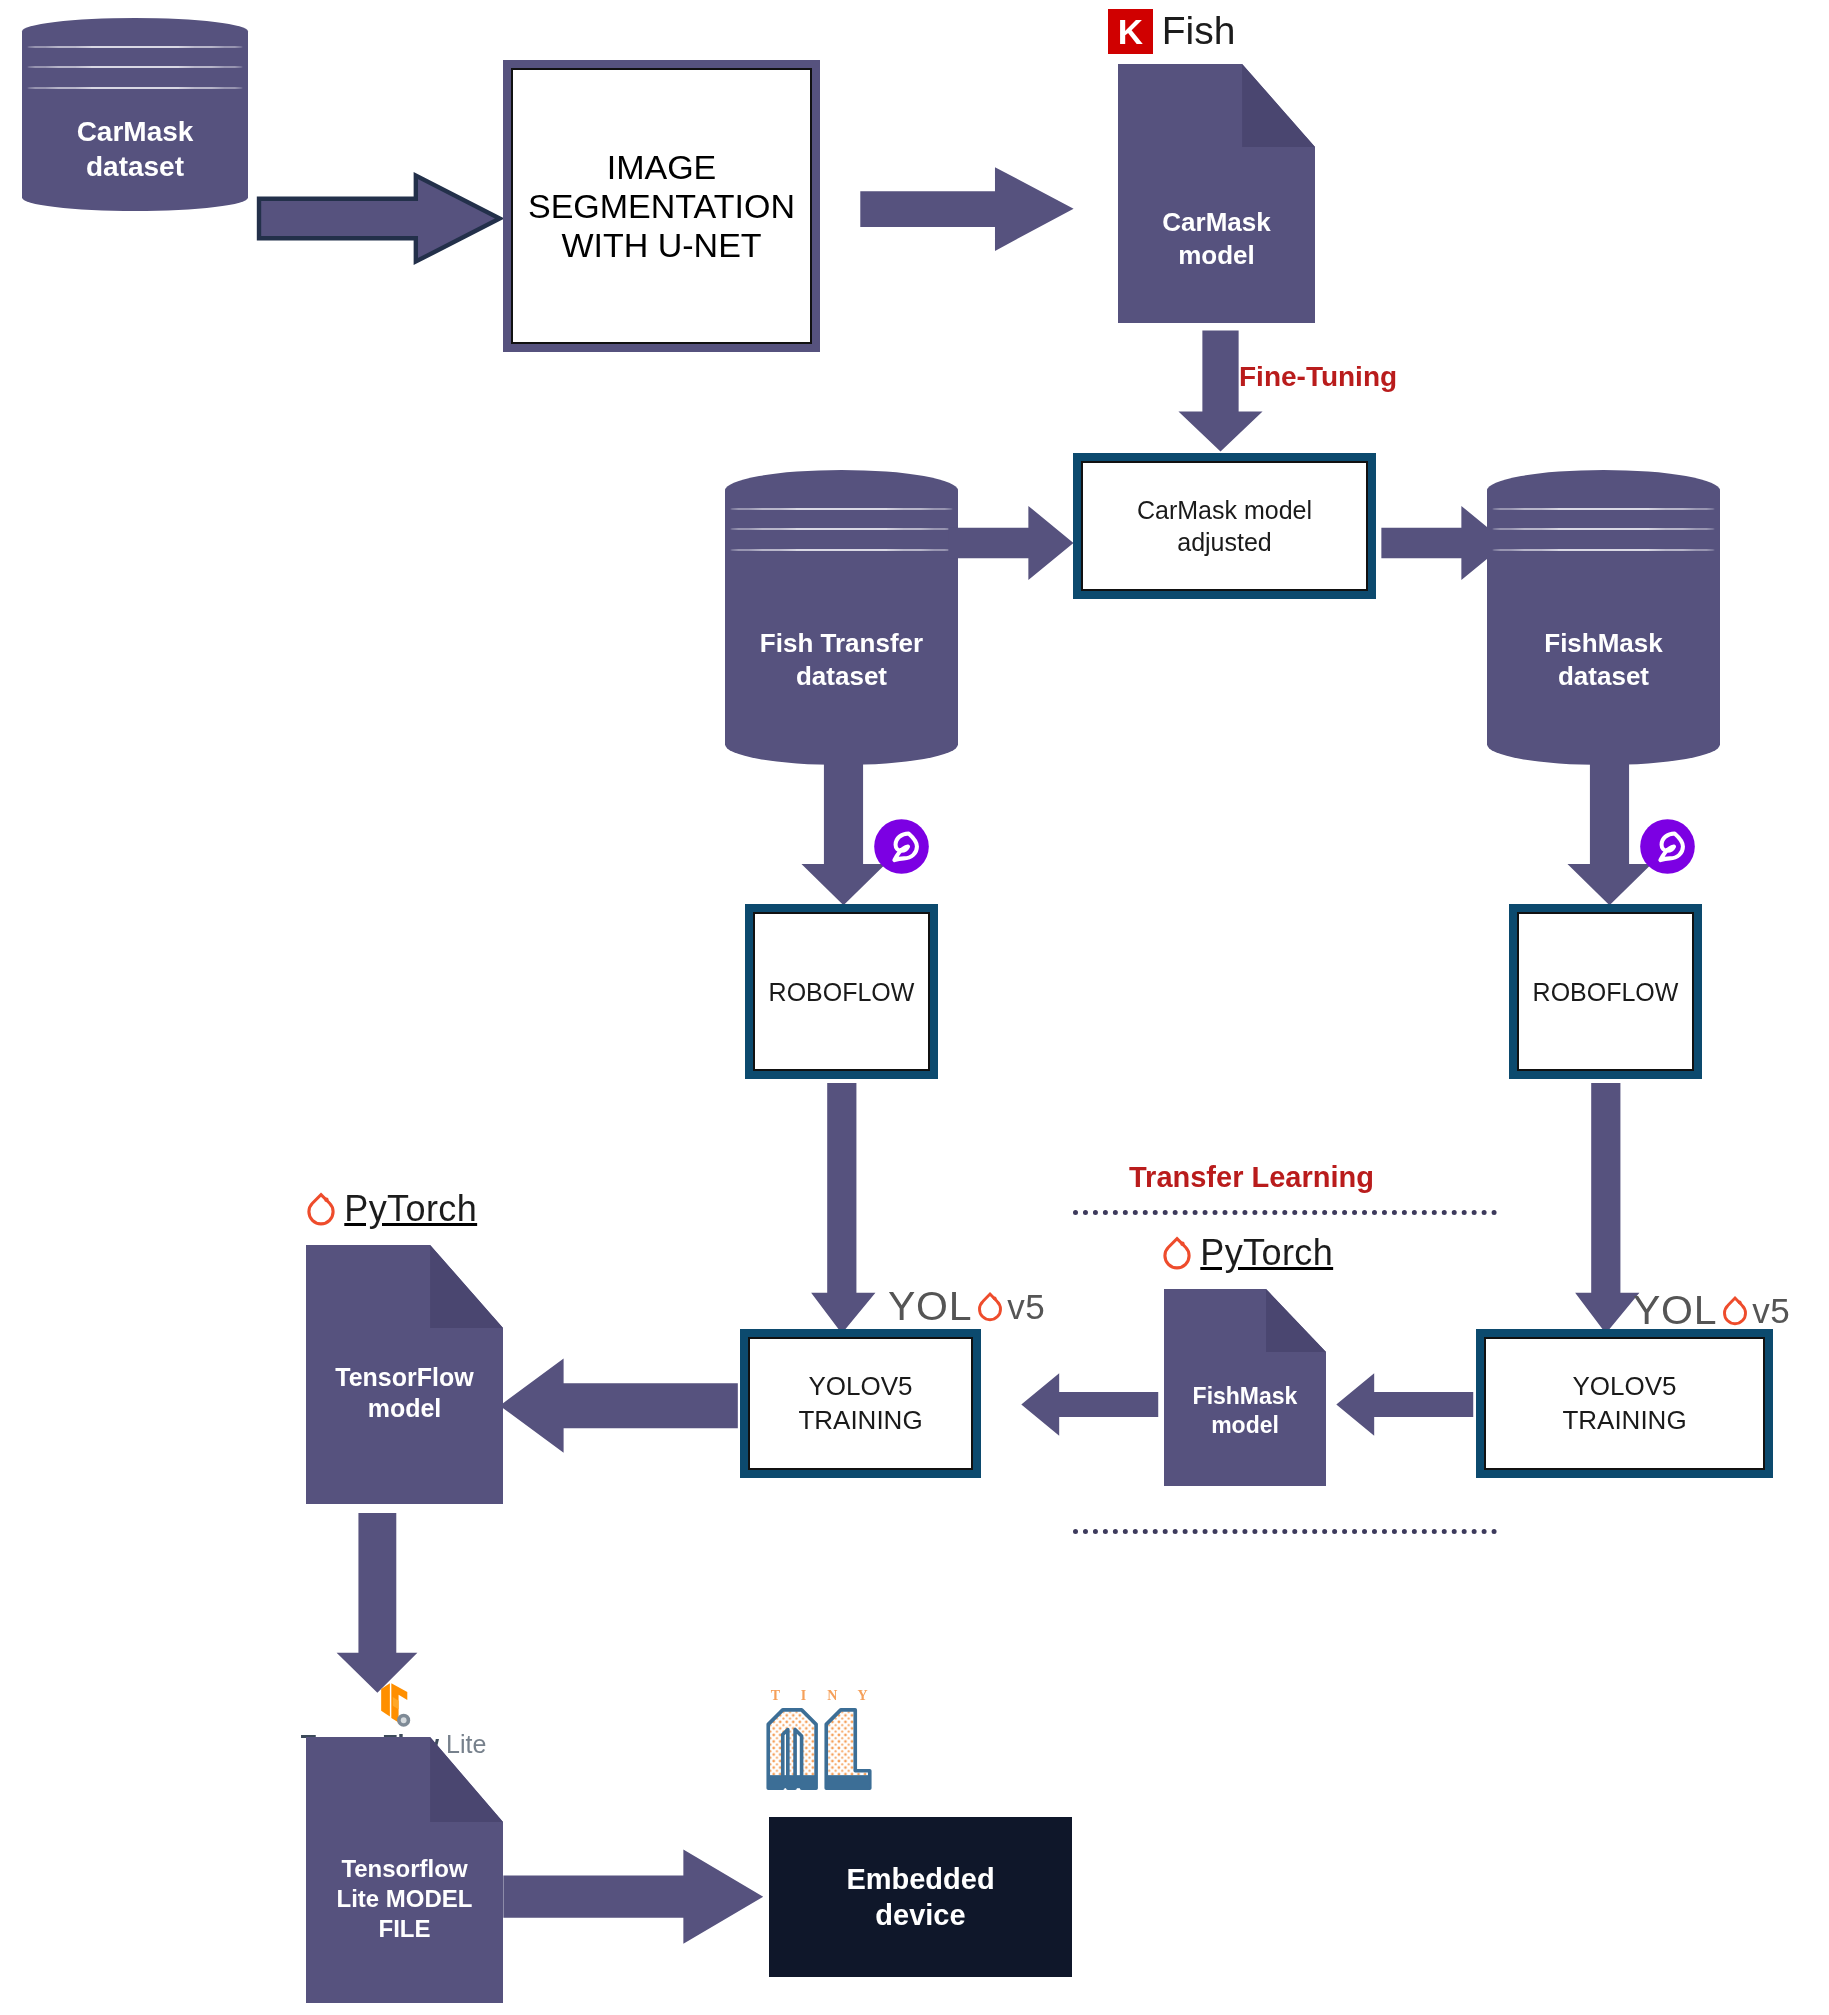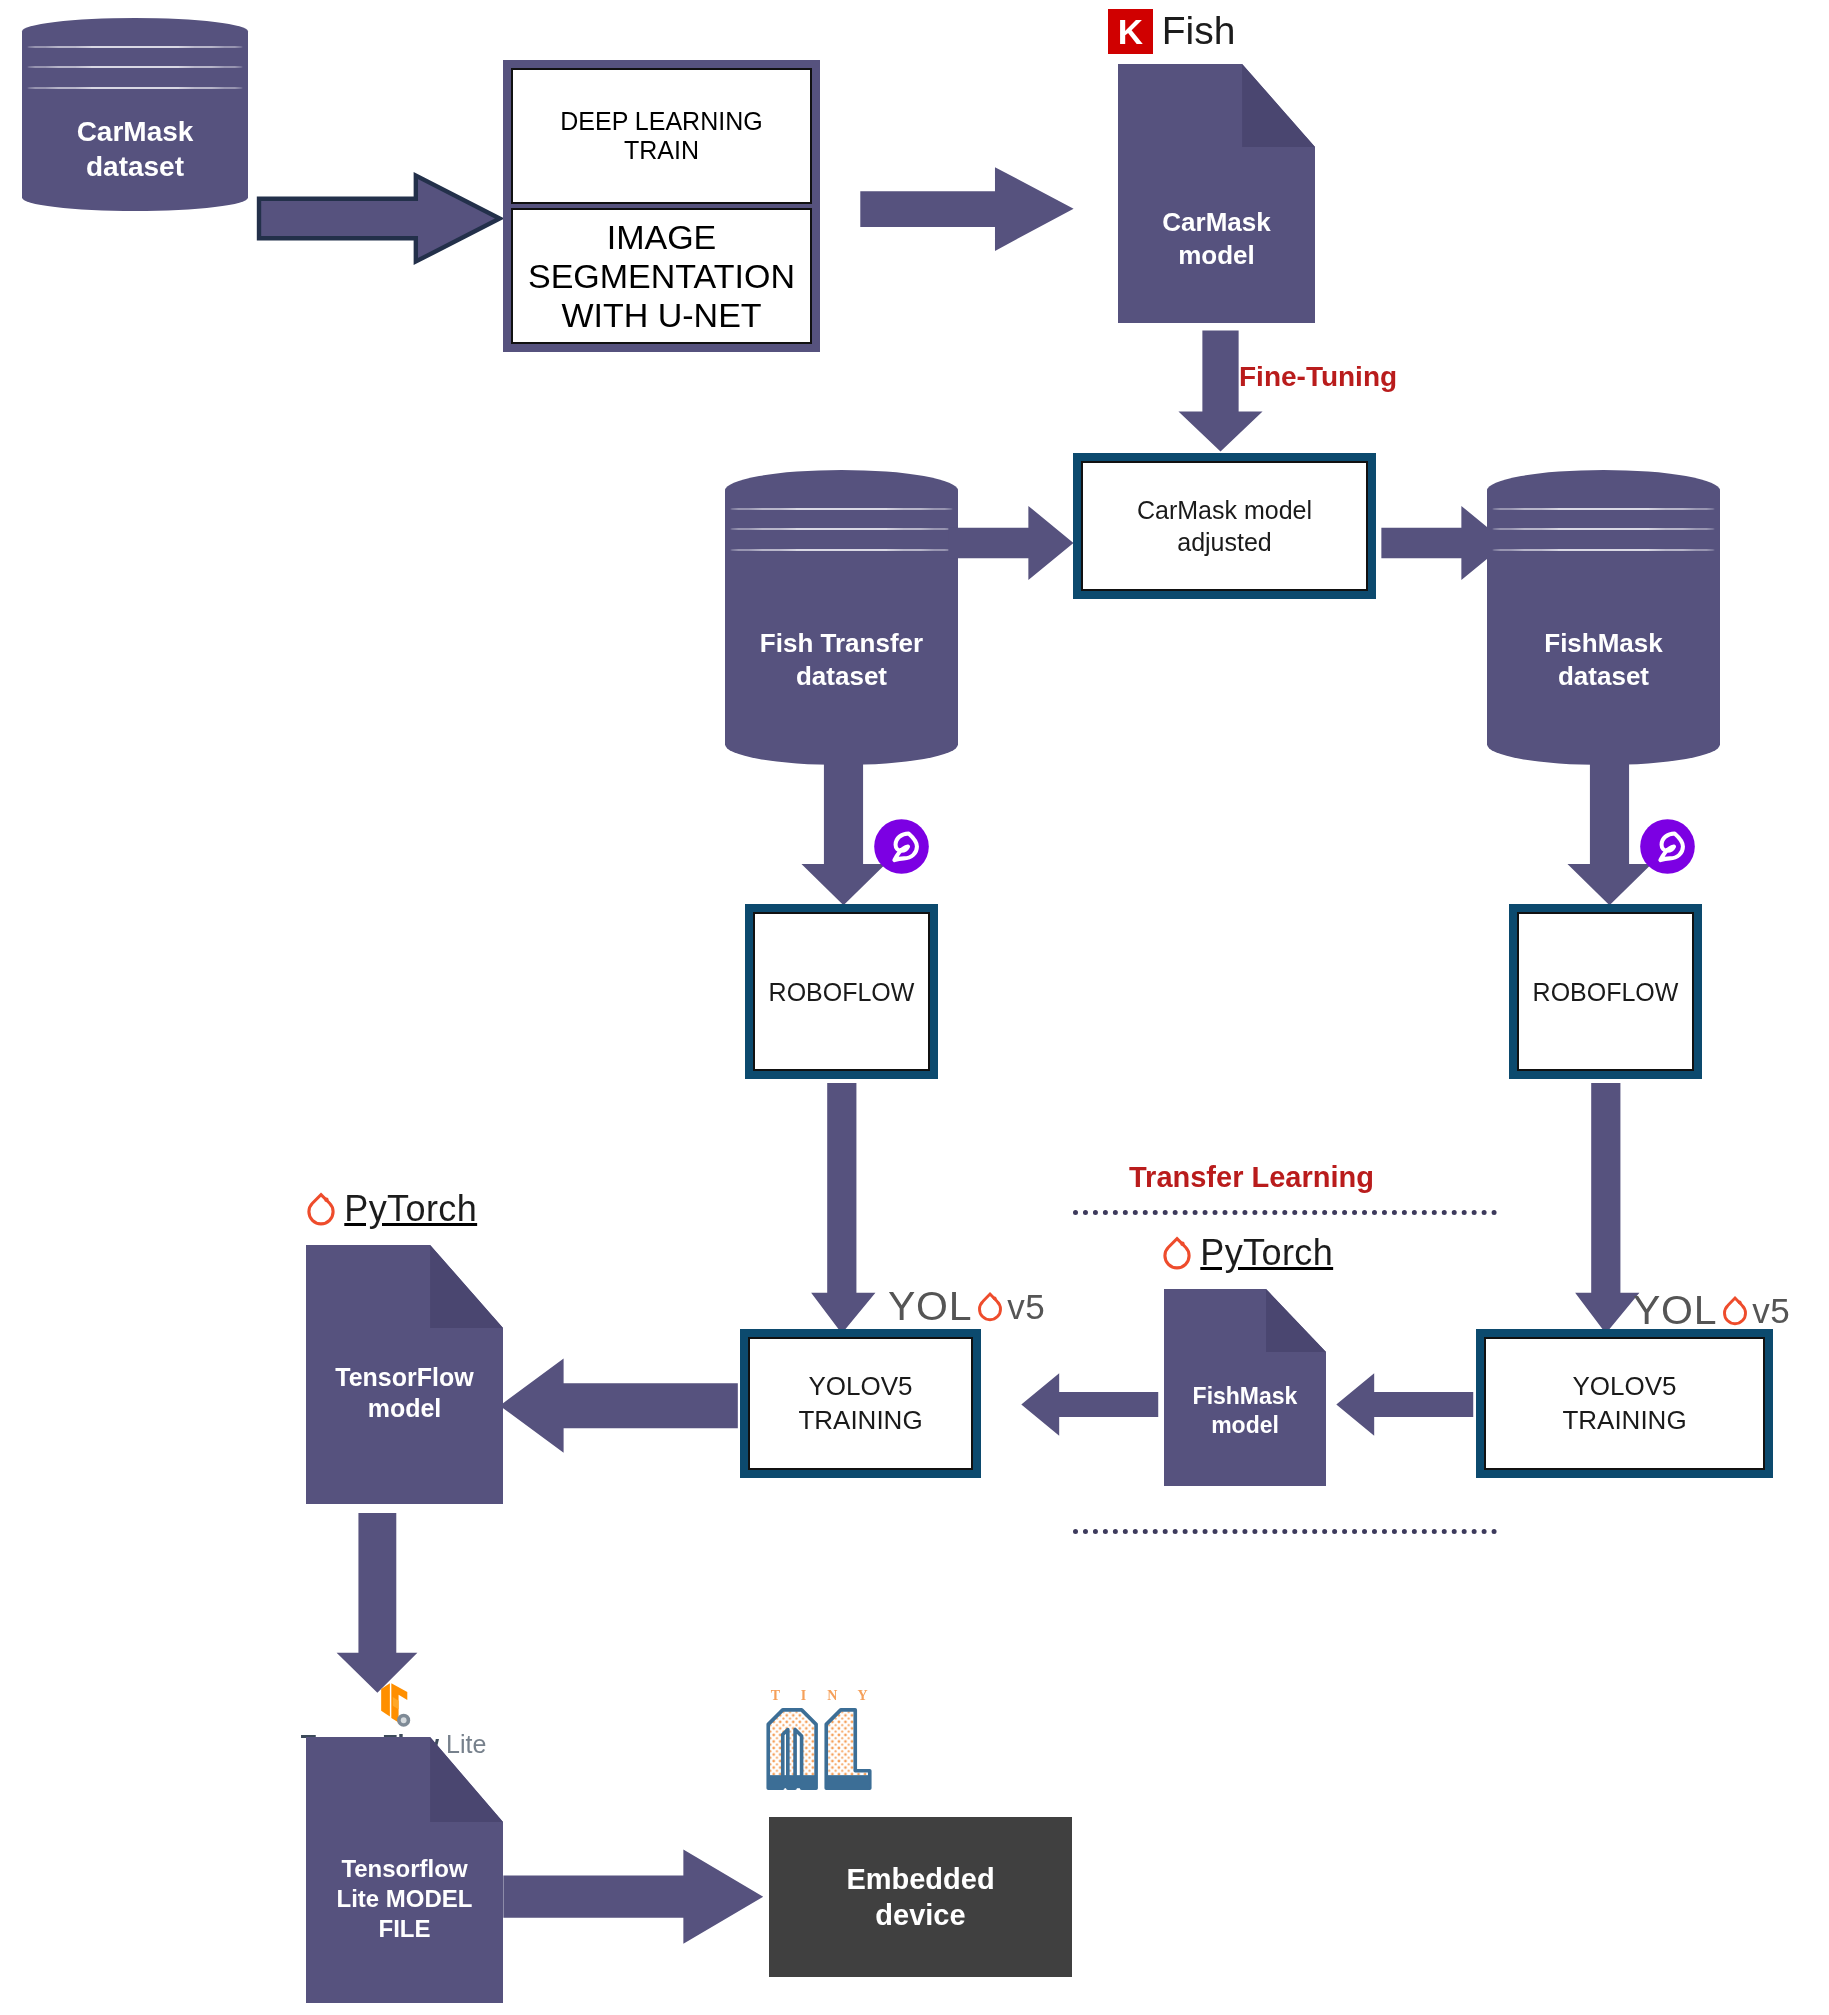--- a/index.html
+++ b/index.html
@@ -24,21 +24,21 @@
 
   
   .doc{position:absolute;}
   .doc .sheet{position:absolute;inset:0;background:#56527E;
       clip-path:polygon(0 0, 63% 0, 100% 32%, 100% 100%, 0 100%);}
   .doc .fold{position:absolute;top:0;right:0;width:37%;height:32%;
       background:#4a4670;clip-path:polygon(0 0, 100% 100%, 0 100%);}
   .doc .lbl{position:absolute;left:0;right:0;text-align:center;color:#fff;font-weight:bold;line-height:1.25;}
 
   
-  .rectbox{position:absolute;background:#404040;display:flex;align-items:center;justify-content:center;text-align:center;}
+  .rectbox{position:absolute;background:#0f172a;display:flex;align-items:center;justify-content:center;text-align:center;}
   .rectbox .lbl{color:#fff;font-weight:bold;line-height:1.25;}
   svg.arrow{position:absolute;overflow:visible;}
 
   
   .plain{position:absolute;color:#b91c1c;}
   .bold{font-weight:bold;}
 
   
   .dotline{position:absolute;height:0;border-top:5.1px dotted #3d3a5c;}
 
@@ -73,26 +73,20 @@
       <div>CarMask</div>
       <div>dataset</div>
     </div>
   </div>
 
   <svg class="arrow" style="left:259px;top:171px;" width="248" height="95" viewBox="0 0 340 130">
     <polygon points="0,38 215,38 215,6 330,65 215,124 215,92 0,92" fill="#56527E" stroke="#23304a" stroke-width="6"></polygon>
   </svg>
 
   <div class="splitbox" style="left:503px;top:60px;width:317px;height:292px;">
-    <div class="cell">
-      <div class="txt" style="font-size:25px;">
-        <div>DEEP LEARNING</div>
-        <div>TRAIN</div>
-      </div>
-    </div>
     <div class="cell">
       <div class="txt" style="font-size:34px;">
         <div>IMAGE</div>
         <div>SEGMENTATION</div>
         <div>WITH U-NET</div>
       </div>
     </div>
   </div>
 
   <svg class="arrow" style="left:860px;top:165px;" width="219" height="91" viewBox="0 0 300 125">

